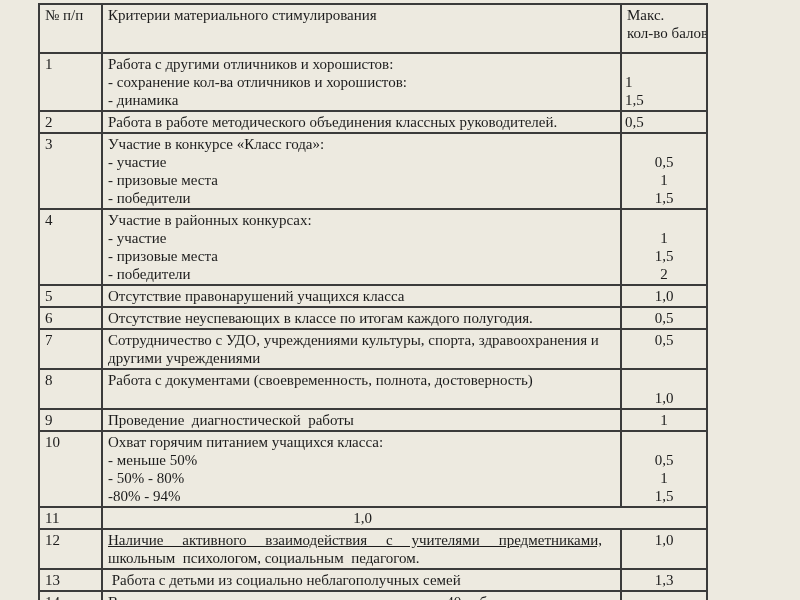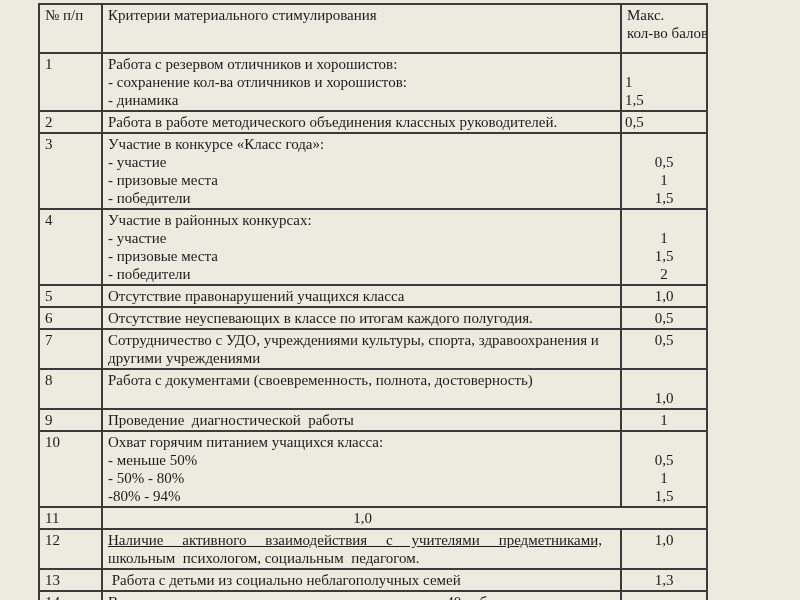--- a/index.html
+++ b/index.html
@@ -68,21 +68,21 @@
         <div class="line">Макс.</div>
         <div class="line">кол-во балов</div>
       </div>
     </div>
 
   <div class="t-row">
     <div class="cell">
       <div class="line">1</div>
     </div>
     <div class="cell criteria-cell">
-          <div class="line">Работа с резервом отличников и хорошистов:</div>
+          <div class="line">Работа с другими отличников и хорошистов:</div>
           <div class="line">- сохранение кол-ва отличников и хорошистов:</div>
           <div class="line">- динамика</div>
         </div>
     <div class="cell score-cell al">
           <div class="line"></div>
           <div class="line">1</div>
           <div class="line">1,5</div>
         </div>
   </div>
 

